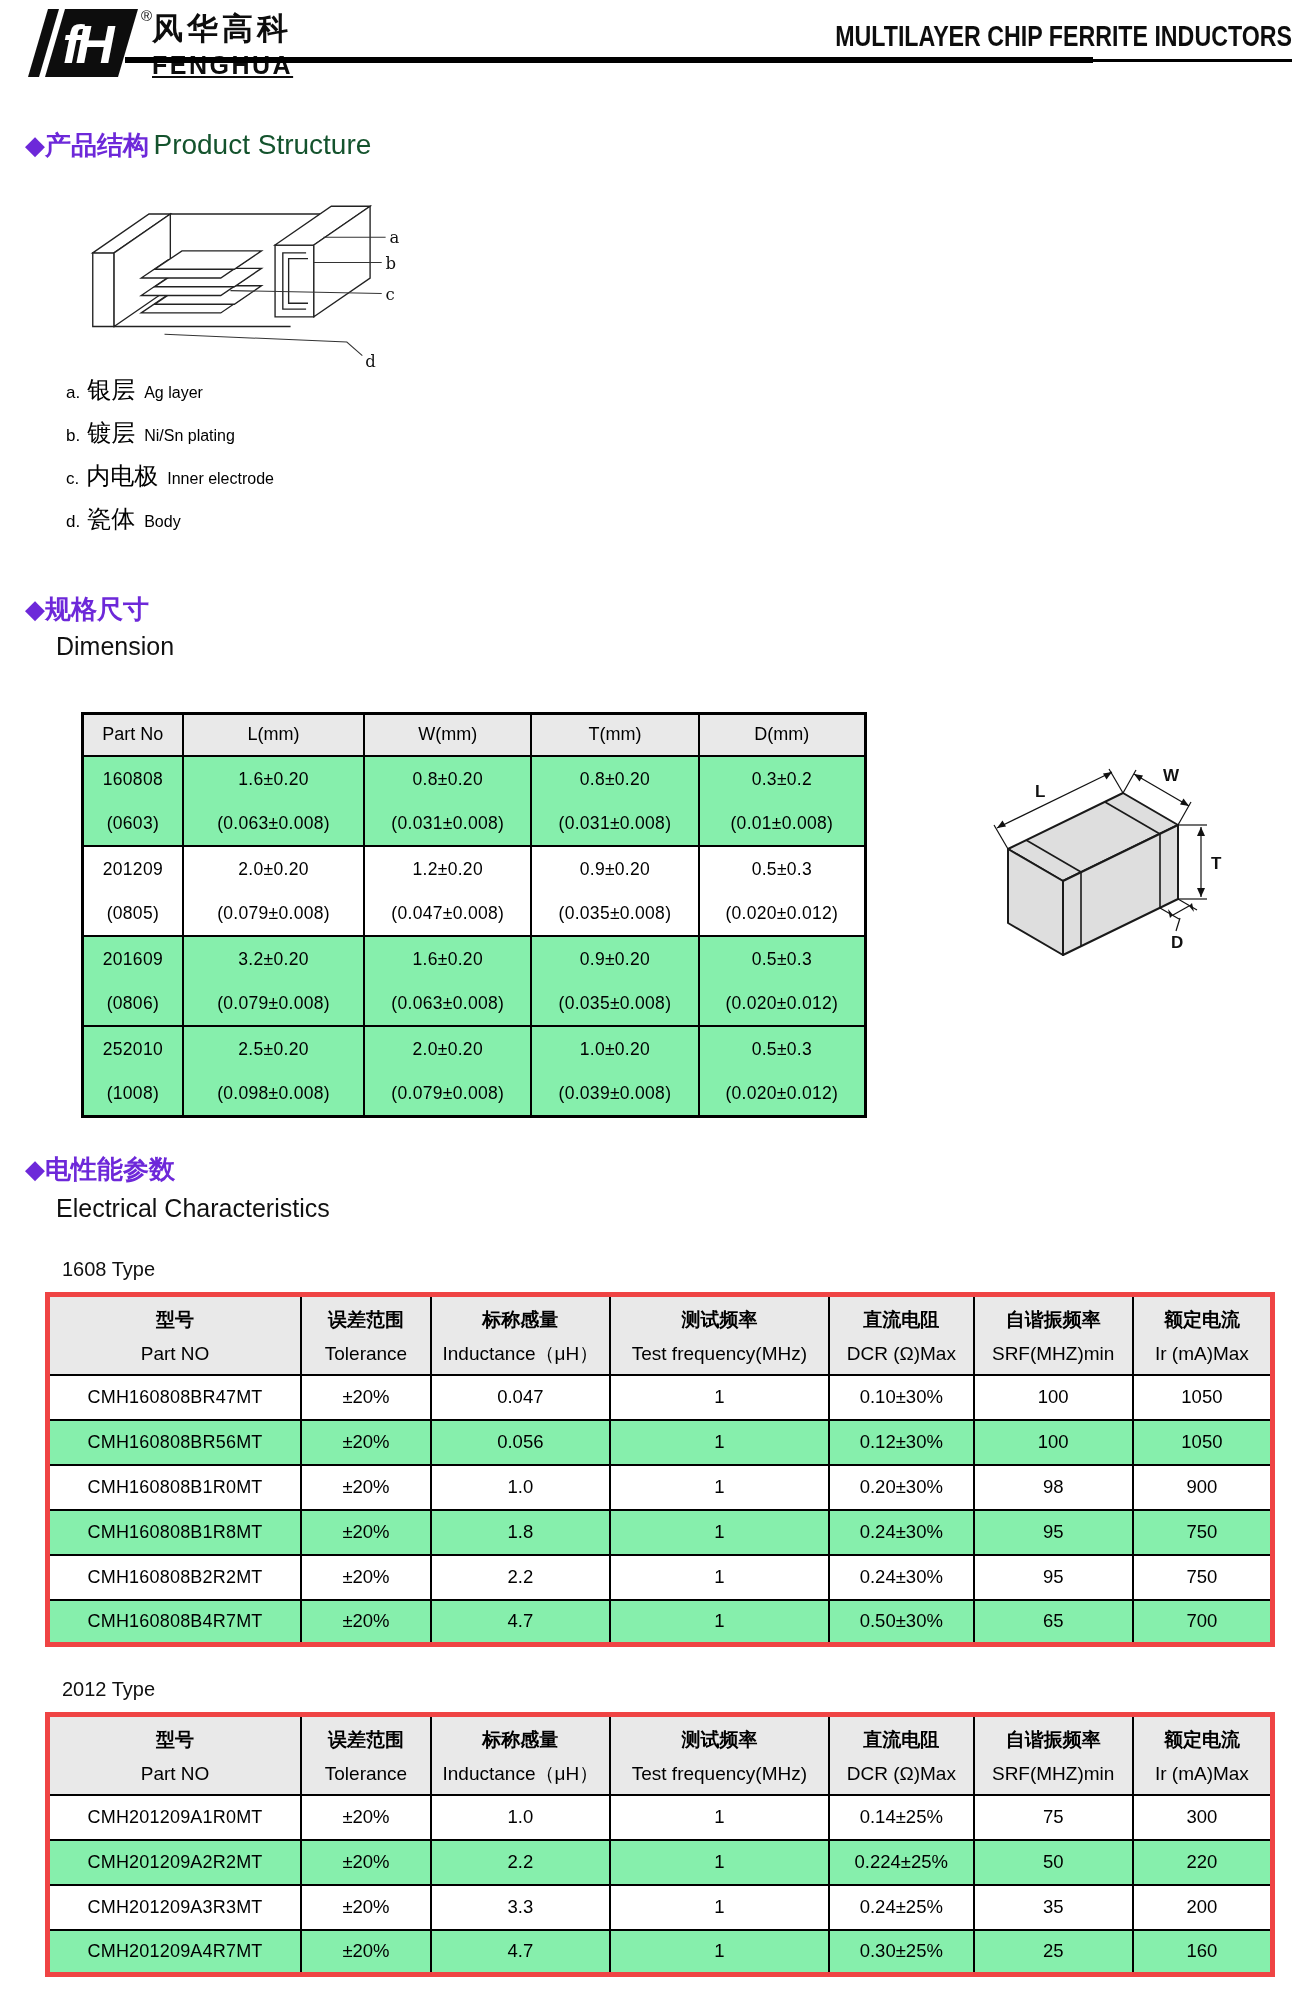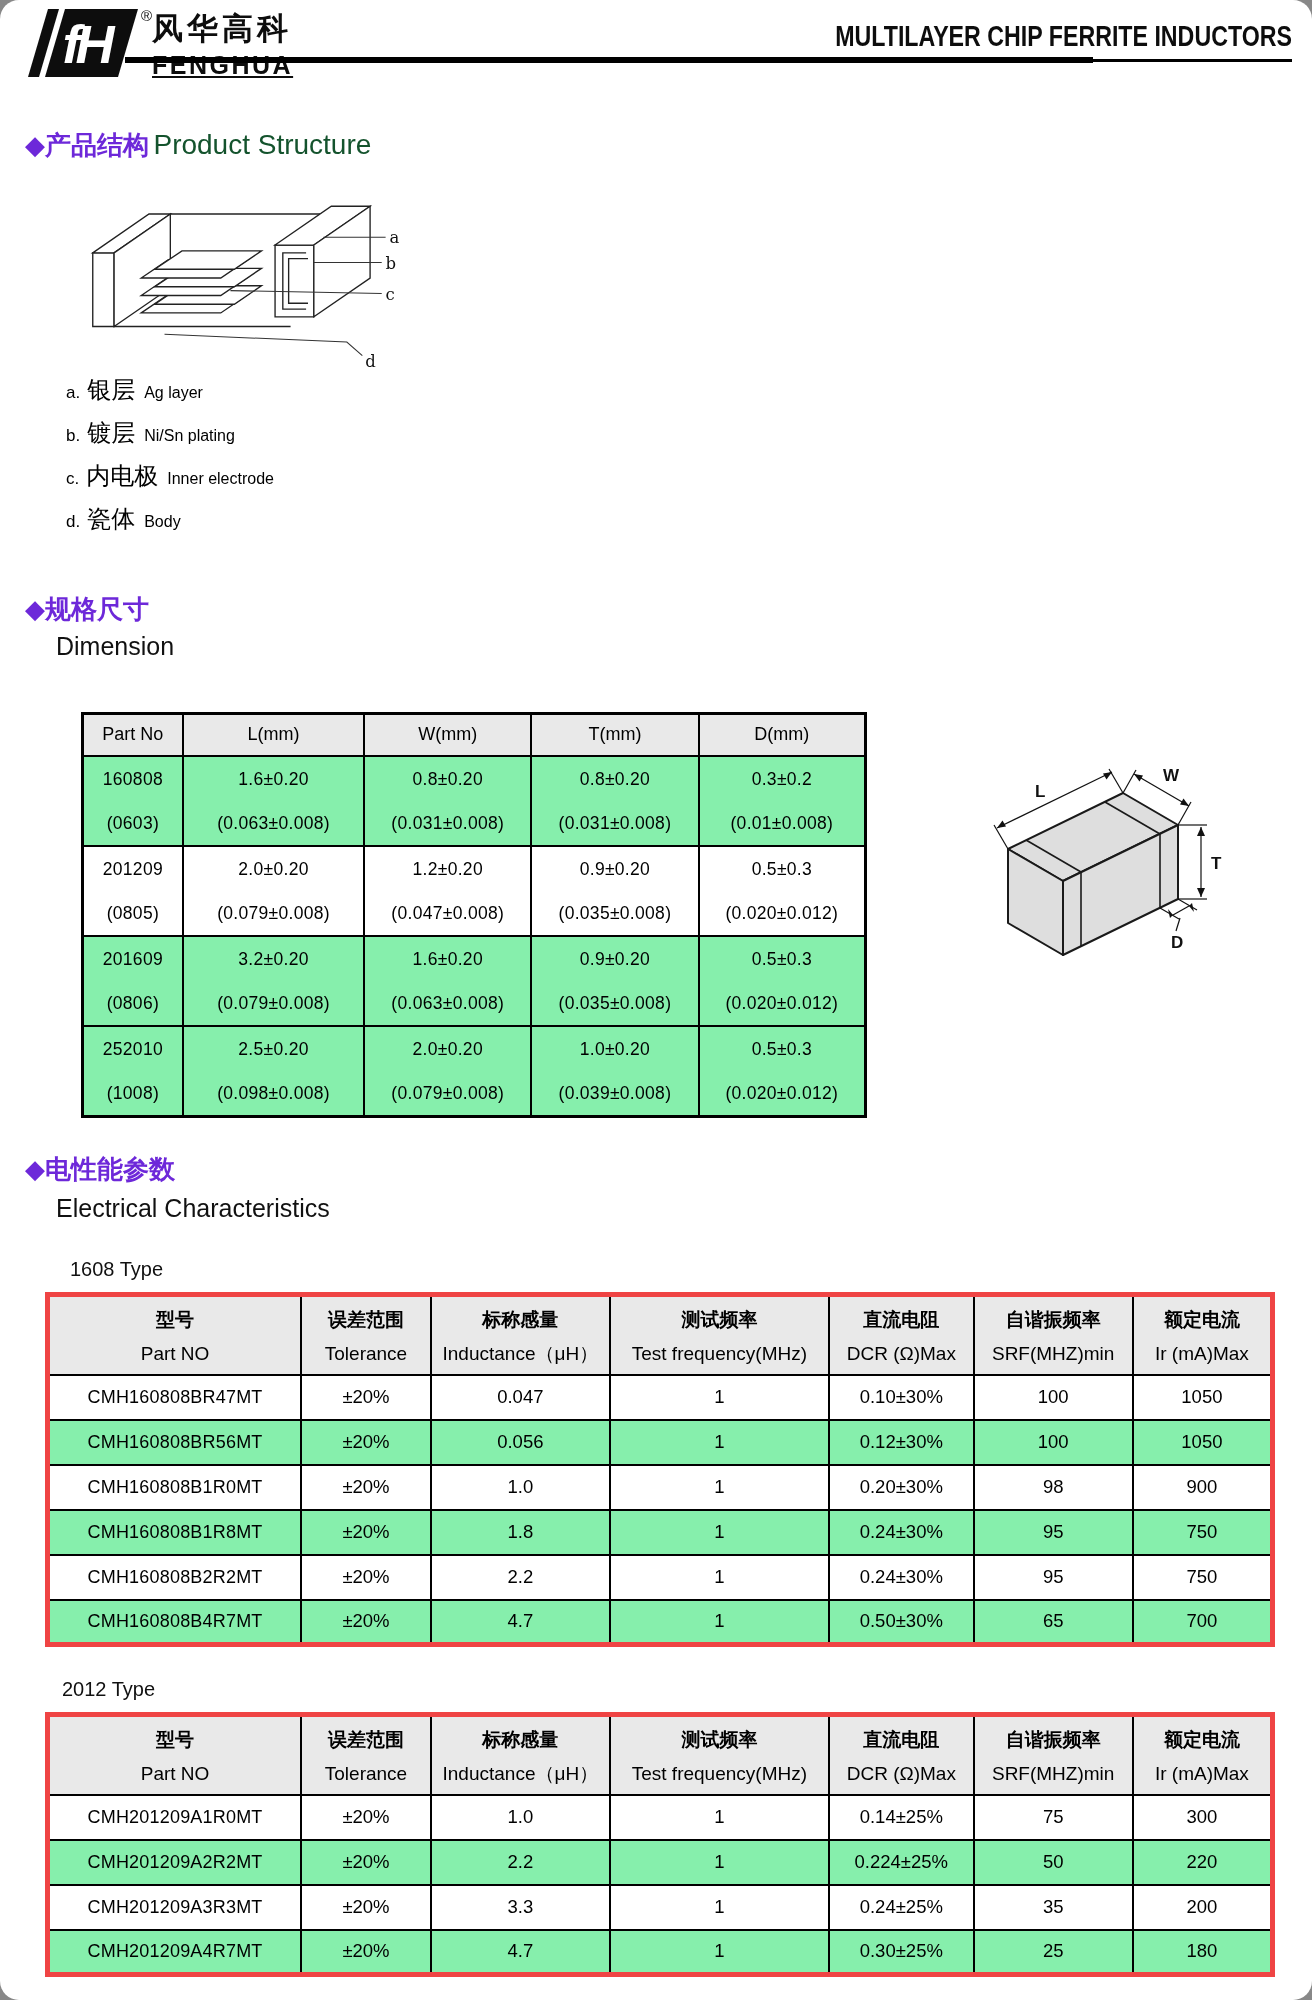--- a/index.html
+++ b/index.html
@@ -1,20 +1,20 @@
 <!DOCTYPE html>
 <html><head>
 <meta charset="utf-8">
 <style>
   * { margin:0; padding:0; box-sizing:border-box; }
   html,body { background:#888; }
   .page {
     position:relative; width:1312px; height:2000px; margin:0 auto;
     background:#ffffff; overflow:hidden;
-    font-family:"Liberation Sans","DejaVu Sans",sans-serif; color:#000;border-radius:19px;
+    font-family:"Liberation Sans","DejaVu Sans",sans-serif; color:#000;
   }
   
   .logo-mark { position:absolute; left:26px; top:5px; }
   .brand-text { position:absolute; left:152px; top:8px; }
   .brand-cn { font-size:31px; font-weight:800; letter-spacing:4px; color:#0d0d0d; }
   .brand-en { font-size:25px; font-weight:700; letter-spacing:2.5px; color:#0d0d0d; margin-top:1px;text-decoration:underline; }
   .doc-title {
     position:absolute; right:20px; top:20px; font-size:29px; font-weight:700;
     white-space:nowrap; transform:scaleX(0.80); transform-origin:100% 50%; color:#0d0d0d;
   }
@@ -299,21 +299,21 @@
     <text class="dimlab" x="190" y="16">W</text>
     <text class="dimlab" x="238" y="104">T</text>
     <text class="dimlab" x="198" y="183">D</text>
   </svg>
 
   <div class="sec-title" style="left:25px; top:1152px;">
     <span class="sec-cn">◆电性能参数</span>
   </div>
   <div class="sub-en" style="left:56px; top:1194px;">Electrical Characteristics</div>
 
-  <div class="type-label" style="left:62px; top:1258px;margin-left:8px;">1608 Type</div>
+  <div class="type-label" style="left:62px; top:1258px;">1608 Type</div>
   <table class="elec-table" style="left:45px; top:1292px;">
     <colgroup>
         <col style="width:20.7%">
         <col style="width:10.6%">
         <col style="width:14.6%">
         <col style="width:17.9%">
         <col style="width:11.8%">
         <col style="width:13.0%">
         <col style="width:11.4%">
       </colgroup>
@@ -478,18 +478,18 @@
           <td>35</td>
           <td>200</td>
         </tr>
         <tr class="shaded">
           <td class="pn">CMH201209A4R7MT</td>
           <td>±20%</td>
           <td>4.7</td>
           <td>1</td>
           <td>0.30±25%</td>
           <td>25</td>
-          <td>180</td>
+          <td>160</td>
         </tr>
       </tbody>
   </table>
 
 </div>
 
 </body></html>

